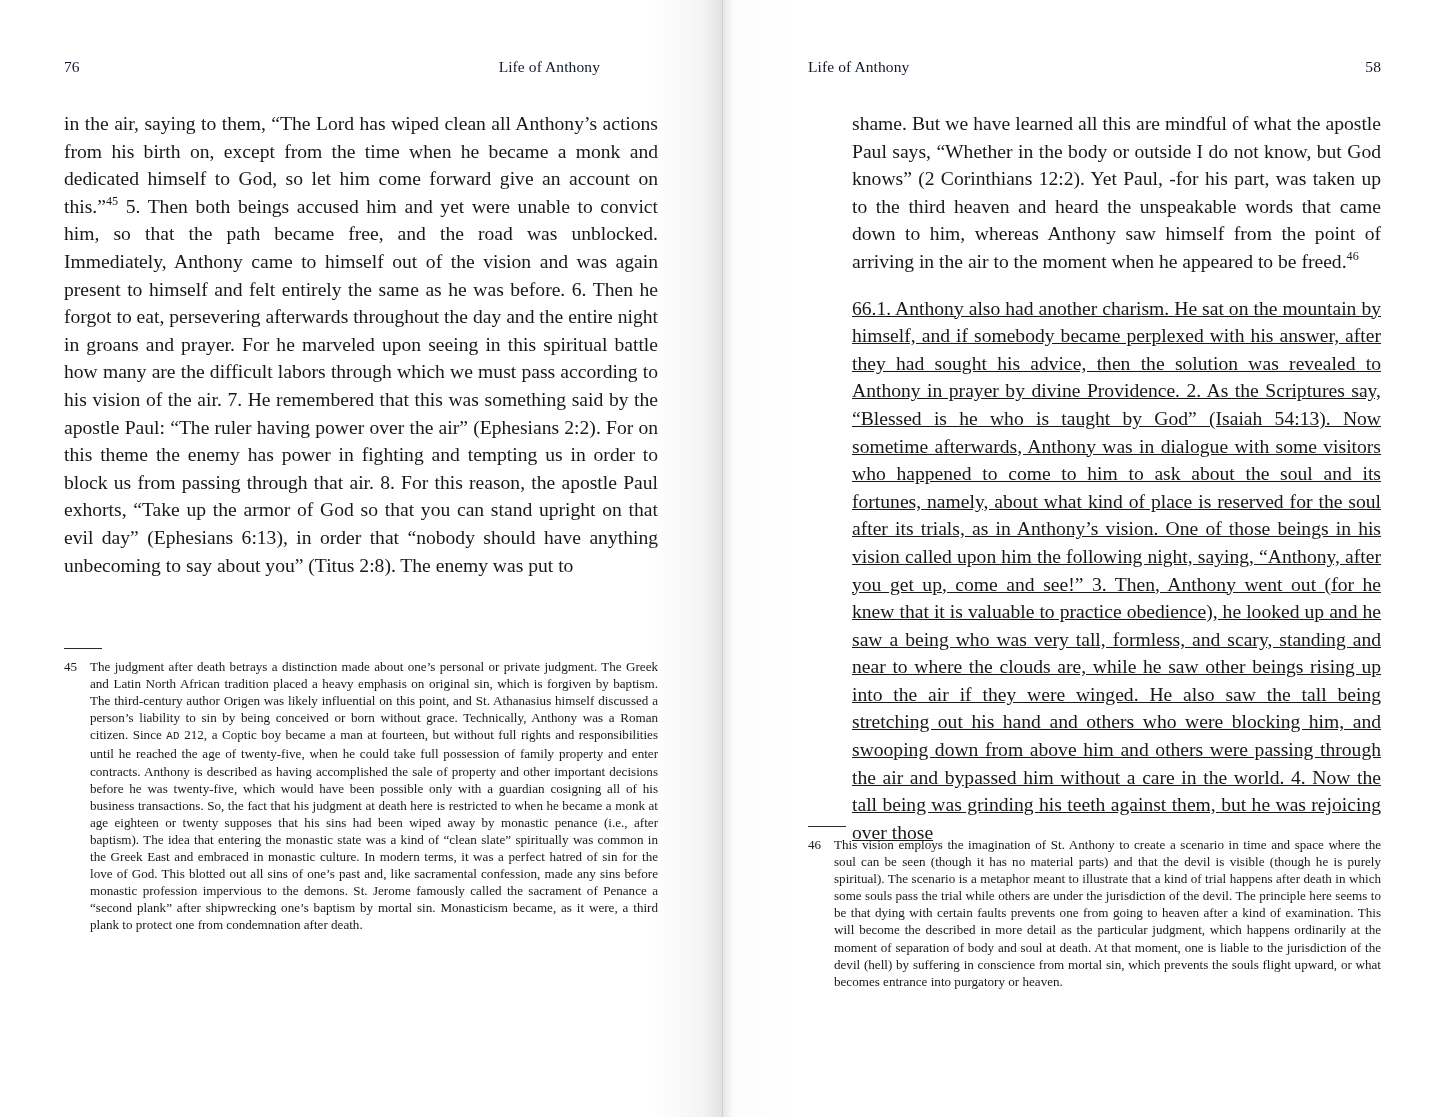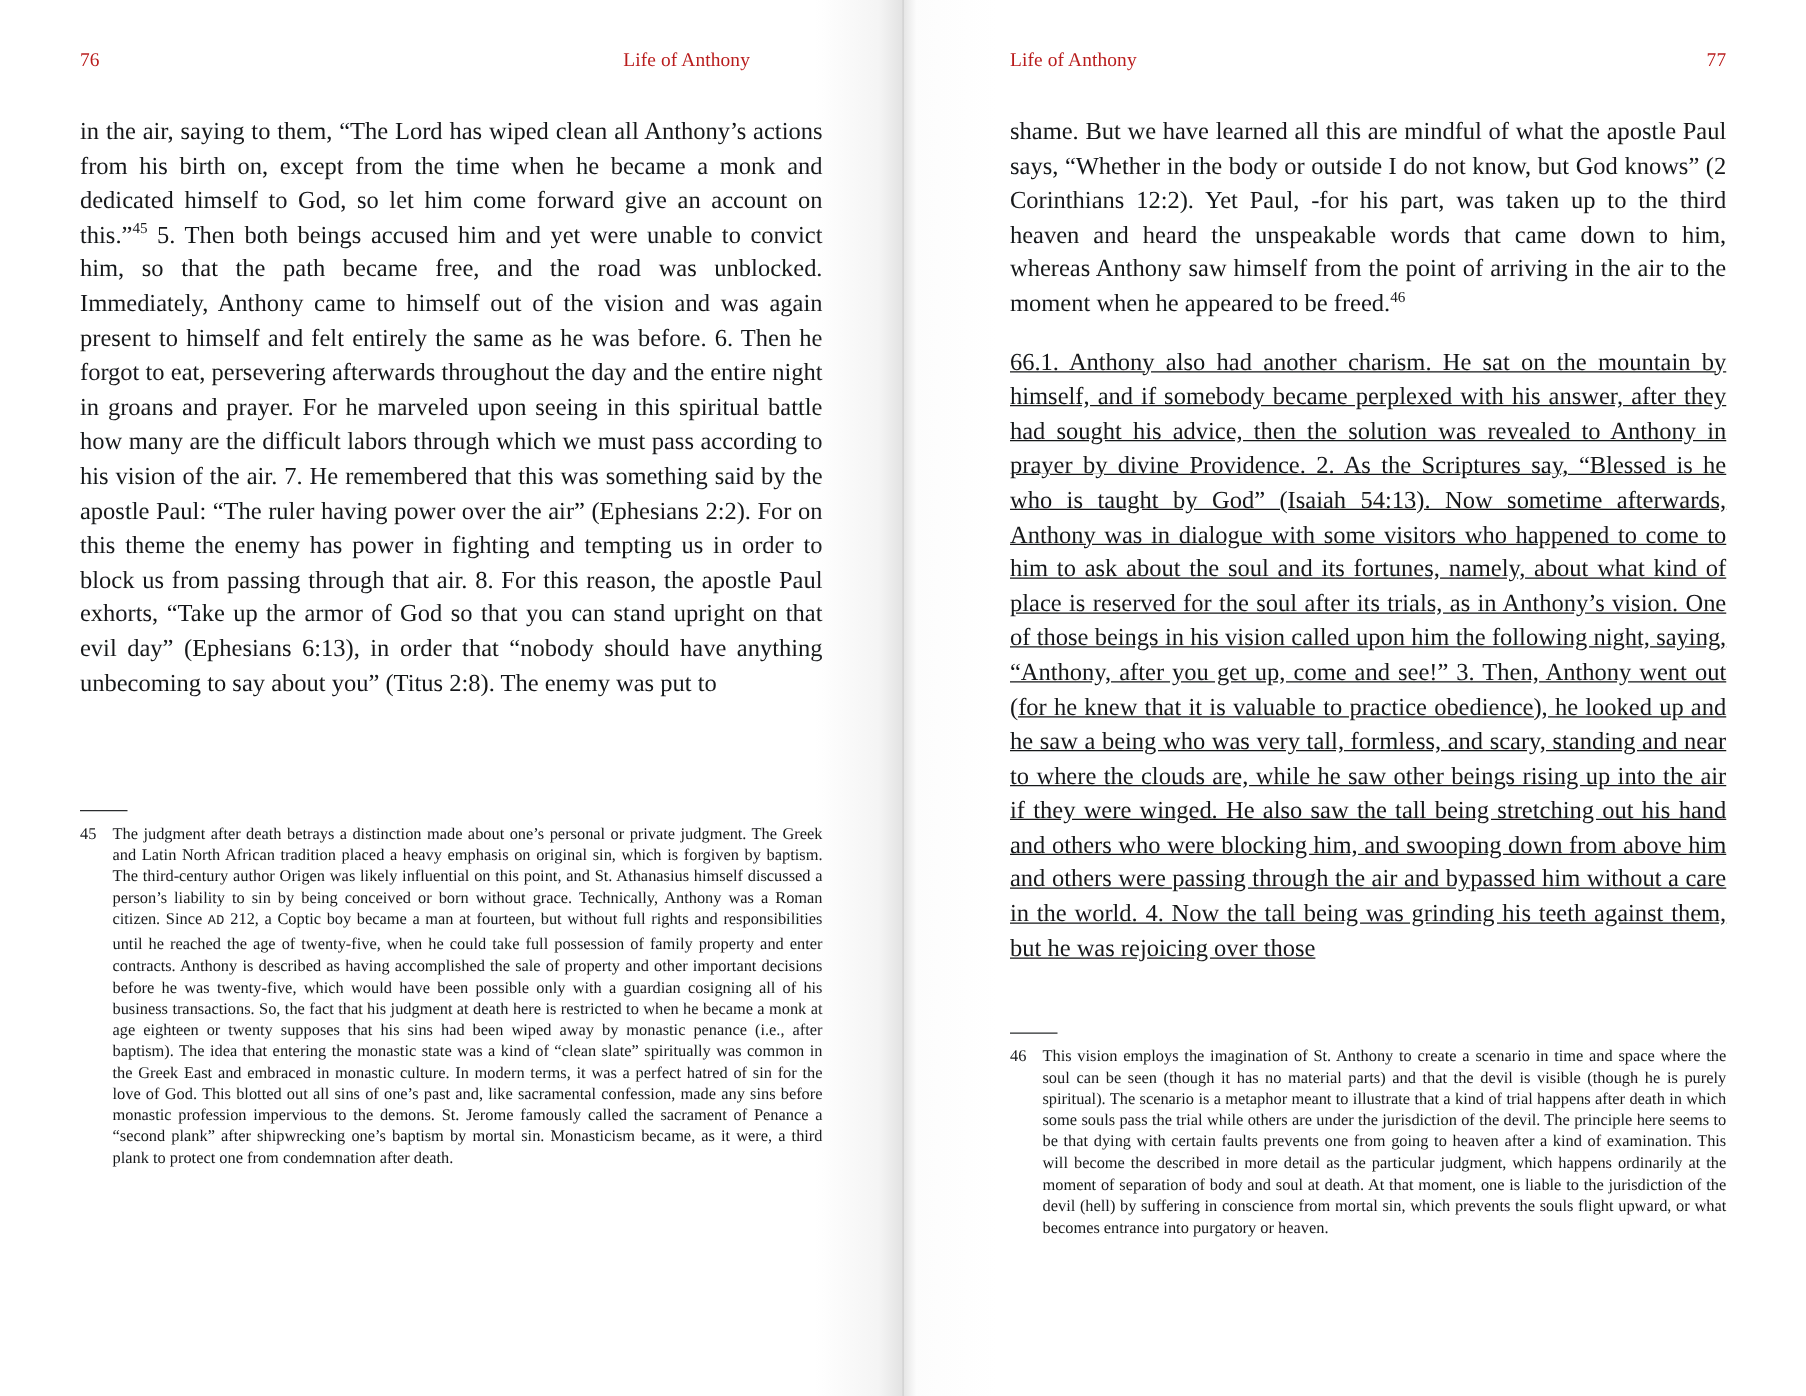--- a/index.html
+++ b/index.html
@@ -58,38 +58,39 @@
   .page-right {
     width: 723px;
     padding: 40px 64px 0 86px;
   }
 
   .running-head {
     display: flex;
     align-items: baseline;
     font-size: 15.5px;
     letter-spacing: 0.1px;
-    color: #b91c1c;
+    color: #0f172a;
     height: 34px;
+    margin-top: 18px;
   }
   .running-head.left .folio { margin-right: auto; }
   .running-head.right .folio { margin-left: auto; }
   .running-head .title-l { margin-right: 58px; }
 
   .body-text {
     font-size: 19.6px;
     line-height: 27.6px;
     text-align: justify;
     text-justify: inter-word;
     margin: 0;
     hyphens: none;
   }
   .body-text + .body-text { margin-top: 6px; text-decoration: underline; }
   .page-left .body-text { margin-top: 18px; }
-  .page-right .body-text { margin-top: 18px; }
+  .page-right .body-text { margin-top: 18px; margin-left: 44px; }
   .page-right .body-text.second { margin-top: 19px; }
 
   sup {
     font-size: 0.62em;
     vertical-align: super;
     line-height: 0;
   }
 
   .footnote-area {
     position: absolute;
@@ -145,21 +146,21 @@
         <div class="fn-text"><span>The judgment after death betrays a distinction made about one’s personal or private judgment. The Greek and Latin North African tradition placed a heavy emphasis on original sin, which is forgiven by baptism. The third-century author Origen was likely influential on this point, and St. Athanasius himself discussed a person’s liability to sin by being conceived or born without grace. Technically, Anthony was a Roman citizen. Since </span><span class="smallcaps">AD</span><span> 212, a Coptic boy became a man at fourteen, but without full rights and responsibilities until he reached the age of twenty-five, when he could take full possession of family property and enter contracts. Anthony is described as having accomplished the sale of property and other important decisions before he was twenty-five, which would have been possible only with a guardian cosigning all of his business transactions. So, the fact that his judgment at death here is restricted to when he became a monk at age eighteen or twenty supposes that his sins had been wiped away by monastic penance (i.e., after baptism). The idea that entering the monastic state was a kind of “clean slate” spiritually was common in the Greek East and embraced in monastic culture. In modern terms, it was a perfect hatred of sin for the love of God. This blotted out all sins of one’s past and, like sacramental confession, made any sins before monastic profession impervious to the demons. St. Jerome famously called the sacrament of Penance a “second plank” after shipwrecking one’s baptism by mortal sin. Monasticism became, as it were, a third plank to protect one from condemnation after death.</span></div>
       </div>
     </div>
 
   </div>
 
   <div class="page page-right">
 
     <div class="running-head right">
       <span>Life of Anthony</span>
-      <span class="folio">77</span>
+      <span class="folio">58</span>
     </div>
 
     <p class="body-text"><span>shame. But we have learned all this are mindful of what the apostle Paul says, “Whether in the body or outside I do not know, but God knows” (2 Corinthians 12:2). Yet Paul, -for his part, was taken up to the third heaven and heard the unspeakable words that came down to him, whereas Anthony saw himself from the point of arriving in the air to the moment when he appeared to be freed.</span><sup>46</sup></p>
 
     <p class="body-text second">66.1. Anthony also had another charism. He sat on the mountain by himself, and if somebody became perplexed with his answer, after they had sought his advice, then the solution was revealed to Anthony in prayer by divine Providence. 2. As the Scriptures say, “Blessed is he who is taught by God” (Isaiah 54:13). Now sometime afterwards, Anthony was in dialogue with some visitors who happened to come to him to ask about the soul and its fortunes, namely, about what kind of place is reserved for the soul after its trials, as in Anthony’s vision. One of those beings in his vision called upon him the following night, saying, “Anthony, after you get up, come and see!” 3. Then, Anthony went out (for he knew that it is valuable to practice obedience), he looked up and he saw a being who was very tall, formless, and scary, standing and near to where the clouds are, while he saw other beings rising up into the air if they were winged. He also saw the tall being stretching out his hand and others who were blocking him, and swooping down from above him and others were passing through the air and bypassed him without a care in the world. 4. Now the tall being was grinding his teeth against them, but he was rejoicing over those</p>
 
     <div class="footnote-area">
       <div class="fn-rule"></div>
       <div class="footnote">
         <div class="fn-num">46</div>

